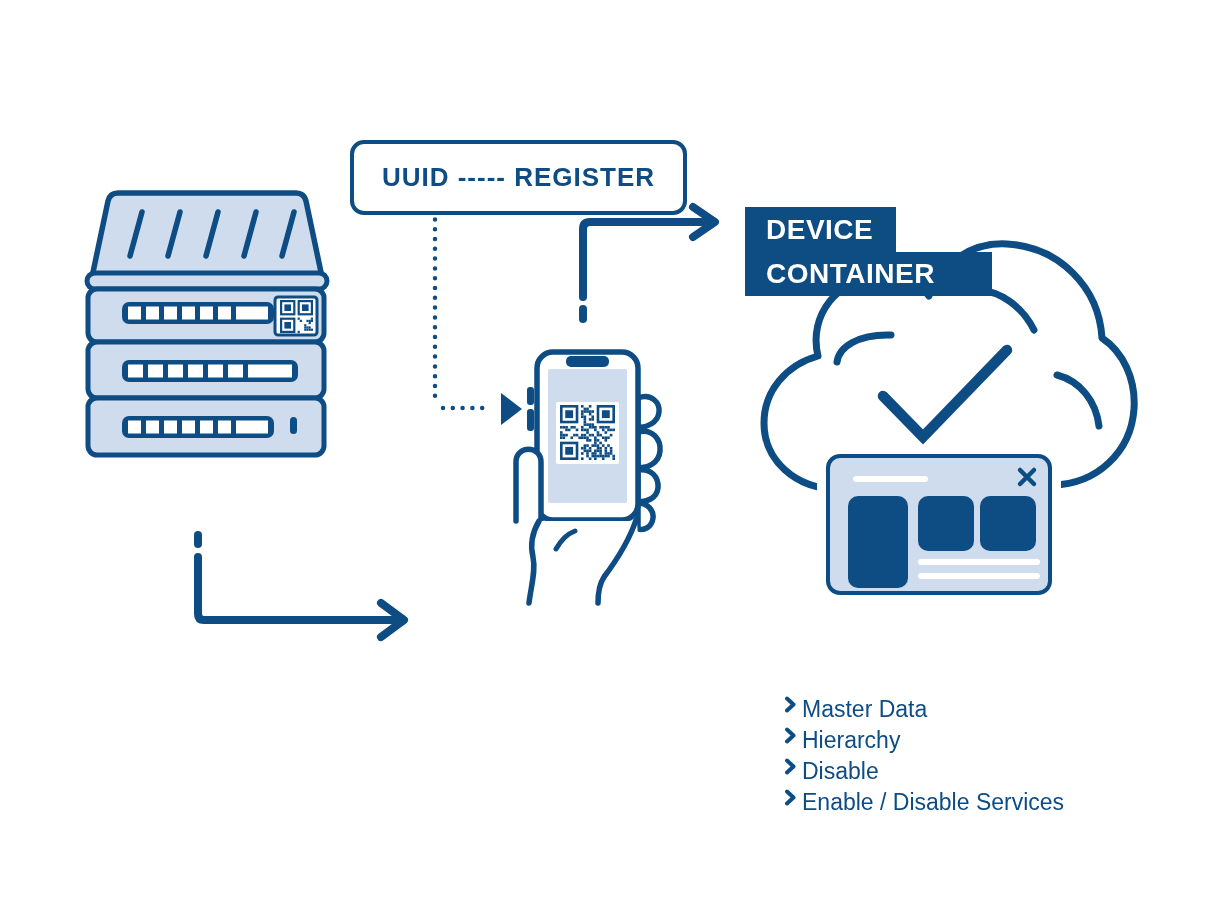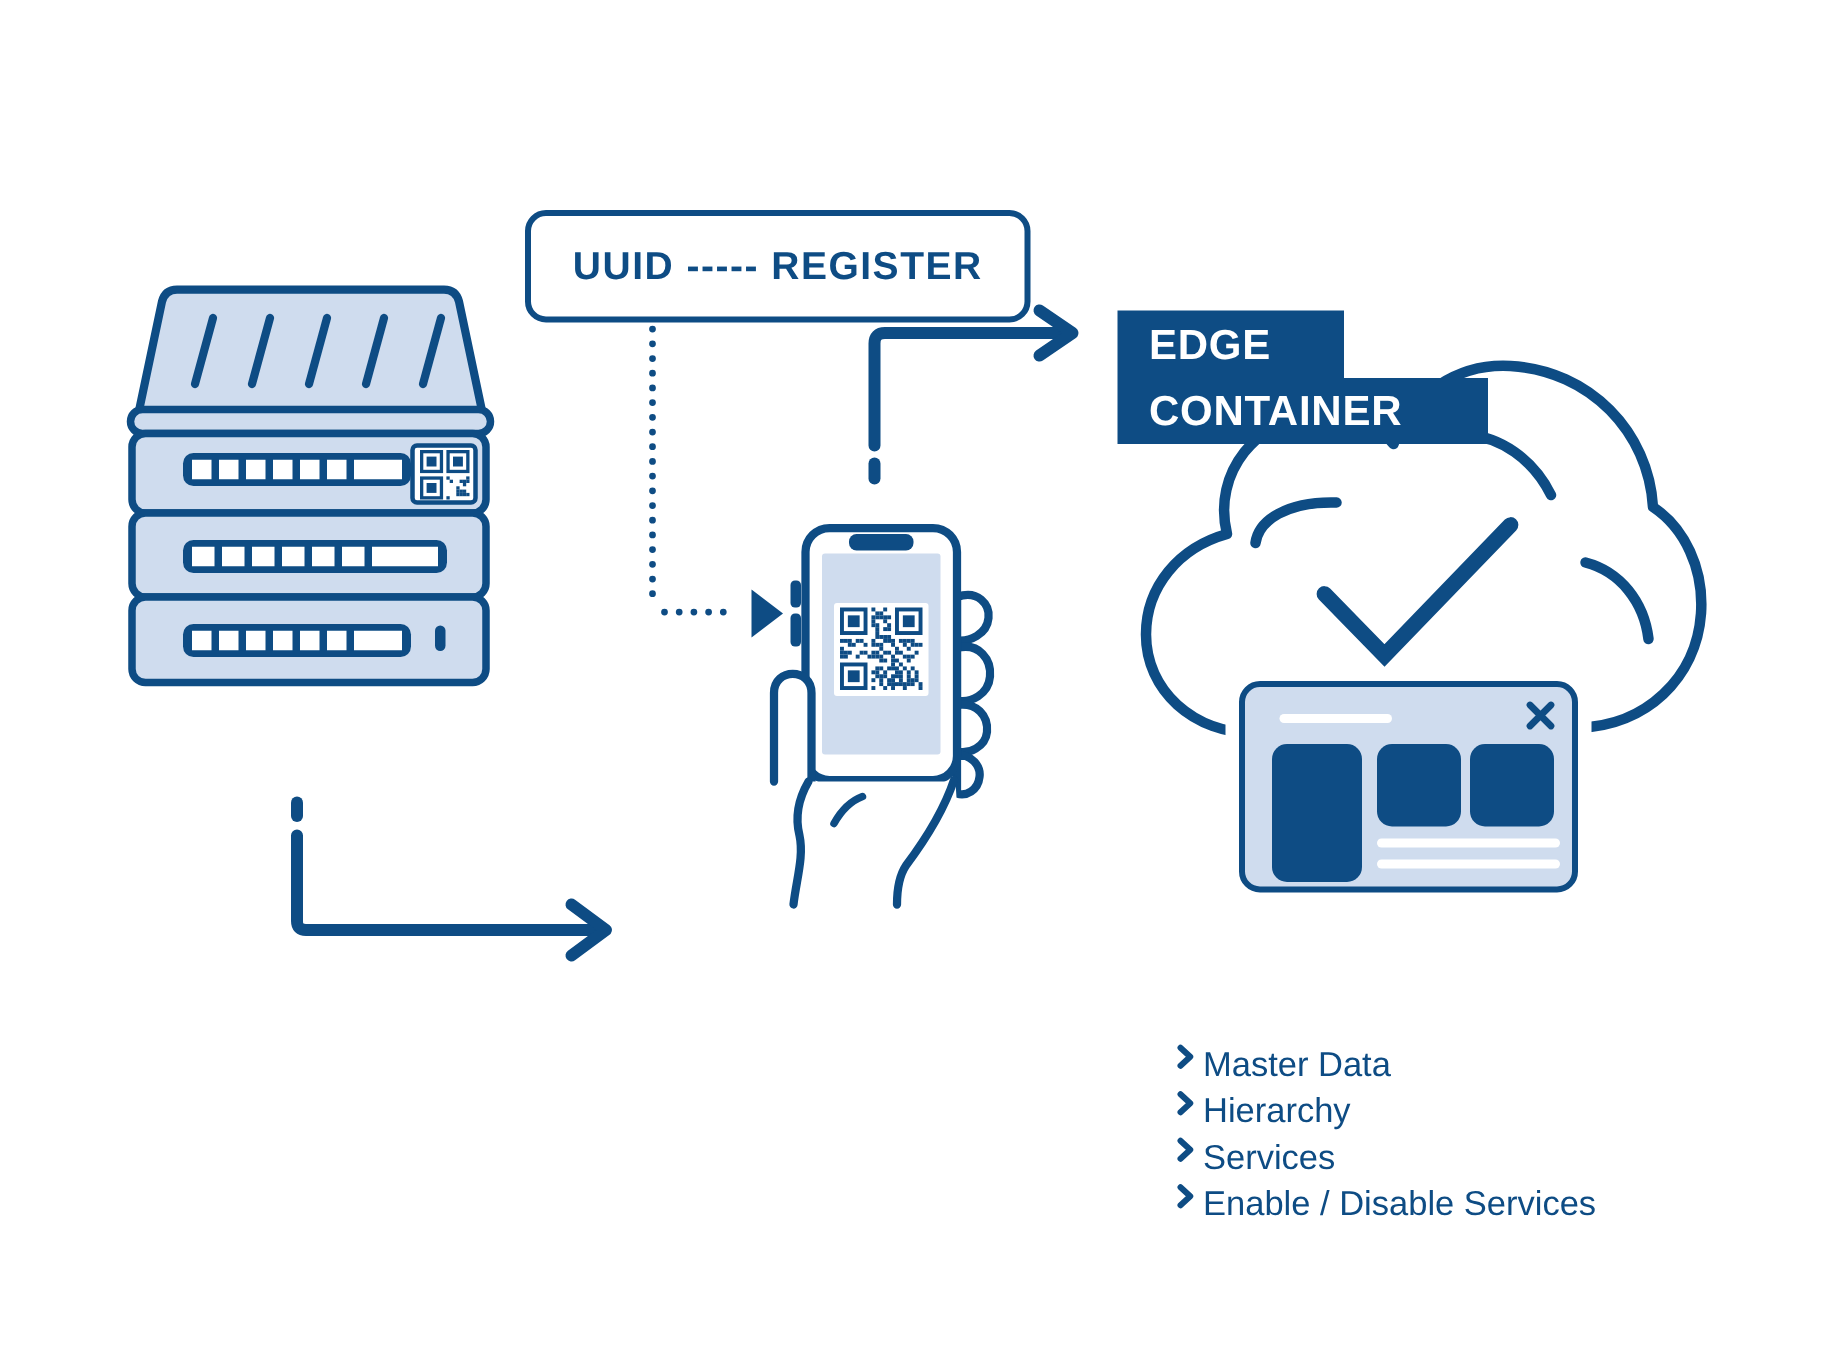--- a/index.html
+++ b/index.html
@@ -318,21 +318,21 @@
     </g>
   </svg>
 
   <div class="uuid-box">
     <span>UUID ----- REGISTER</span>
   </div>
 
 
 
   <div class="banner leftalign" style="left:745px;top:207px;width:151px;height:45px;">
-    <span>EDGE</span>
+    <span>DEVICE</span>
   </div>
   <div class="banner leftalign" style="left:745px;top:252px;width:247px;height:44px;">
     <span>CONTAINER</span>
   </div>
 
   <div class="card">
     <div class="wline" style="left:23px;top:18px;width:75px;height:6px;"></div>
     <svg class="card-close" width="22" height="22" viewBox="0 0 22 22">
       <path d="M4 4 L18 18 M18 4 L4 18" stroke="var(--primary)" stroke-width="4.5" stroke-linecap="round" fill="none"></path>
     </svg>
@@ -354,21 +354,21 @@
     <li>
       <svg width="13" height="17" viewBox="0 0 13 17">
         <path d="M3 2.5 L9.5 8.5 L3 14.5" stroke="var(--primary)" stroke-width="4" fill="none" stroke-linecap="round" stroke-linejoin="round"></path>
       </svg>
       <span>Hierarchy</span>
     </li>
     <li>
       <svg width="13" height="17" viewBox="0 0 13 17">
         <path d="M3 2.5 L9.5 8.5 L3 14.5" stroke="var(--primary)" stroke-width="4" fill="none" stroke-linecap="round" stroke-linejoin="round"></path>
       </svg>
-      <span>Services</span>
+      <span>Disable</span>
     </li>
     <li>
       <svg width="13" height="17" viewBox="0 0 13 17">
         <path d="M3 2.5 L9.5 8.5 L3 14.5" stroke="var(--primary)" stroke-width="4" fill="none" stroke-linecap="round" stroke-linejoin="round"></path>
       </svg>
       <span>Enable / Disable Services</span>
     </li>
   </ul>
 
 </div>

